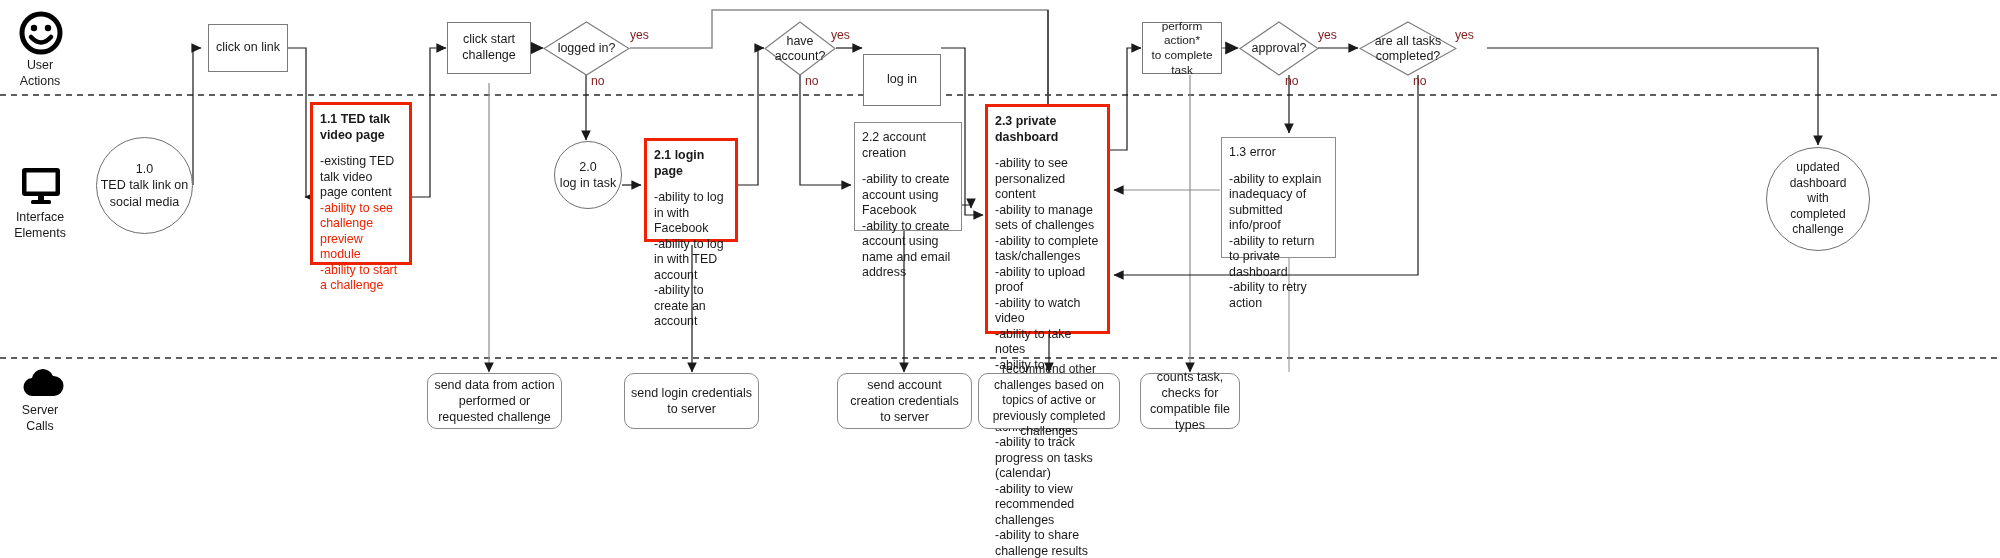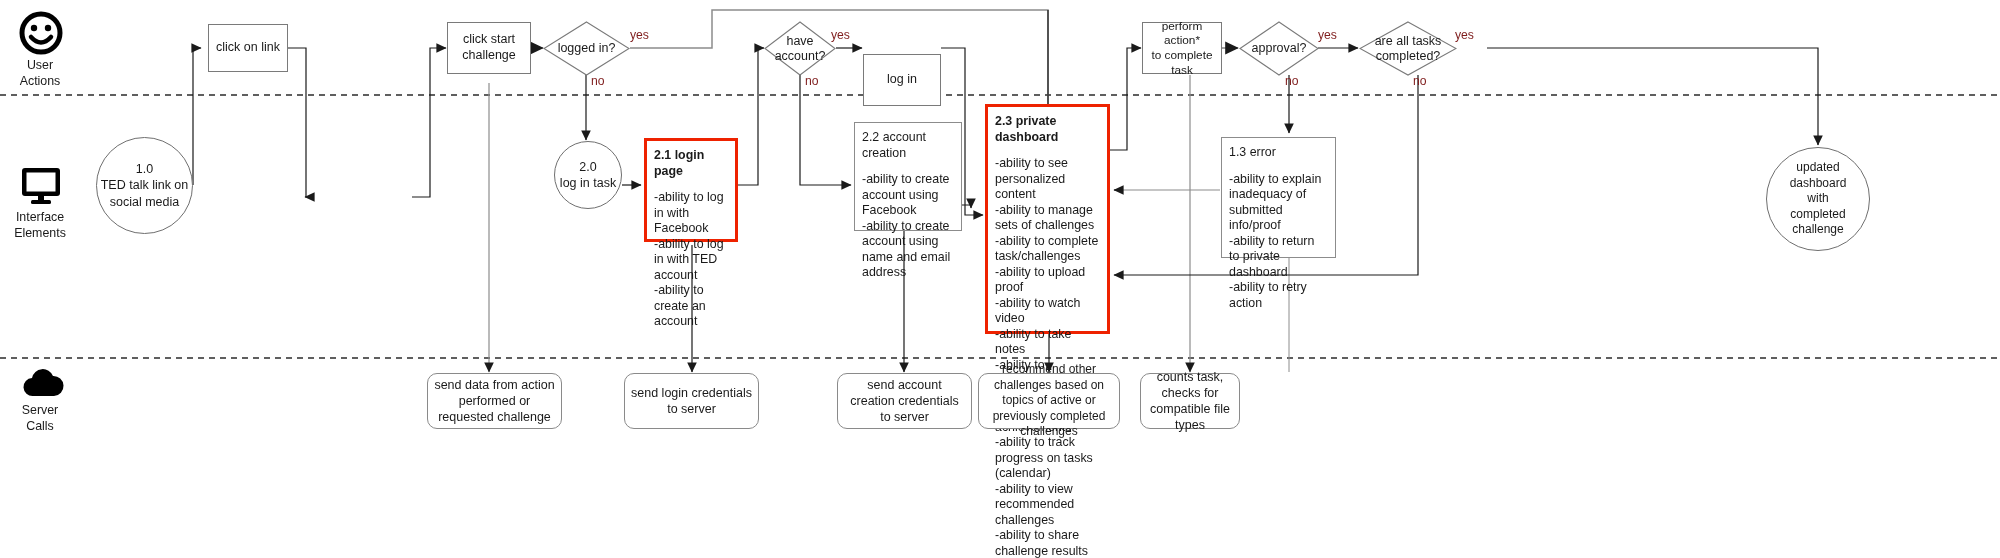--- a/index.html
+++ b/index.html
@@ -274,20 +274,26 @@
     <div class="diamond-label">are all tasks
 completed?</div>
   </div>
   <div class="edge-label" style="left:1455px; top:28px;">yes</div>
   <div class="edge-label" style="left:1413px; top:74px;">no</div>
 
   <div class="node circle" style="left:96px; top:137px; width:97px; height:97px; white-space:pre-line;">1.0
 TED talk link on
 social media</div>
 
+  <div class="node screen red" style="left:310px; top:102px; width:102px; height:163px;">
+    <div class="title">1.1 TED talk video page</div>
+    <div class="body">-existing TED talk video page content</div>
+    <div class="body red">-ability to see challenge preview module
+-ability to start a challenge</div>
+  </div>
 
   <div class="node circle" style="left:554px; top:141px; width:68px; height:68px; white-space:pre-line;">2.0
 log in task</div>
 
   <div class="node screen red" style="left:644px; top:138px; width:94px; height:104px;">
     <div class="title">2.1 login page</div>
     <div class="body">-ability to log in with Facebook
 -ability to log in with TED account
 -ability to create an account</div>
   </div>

